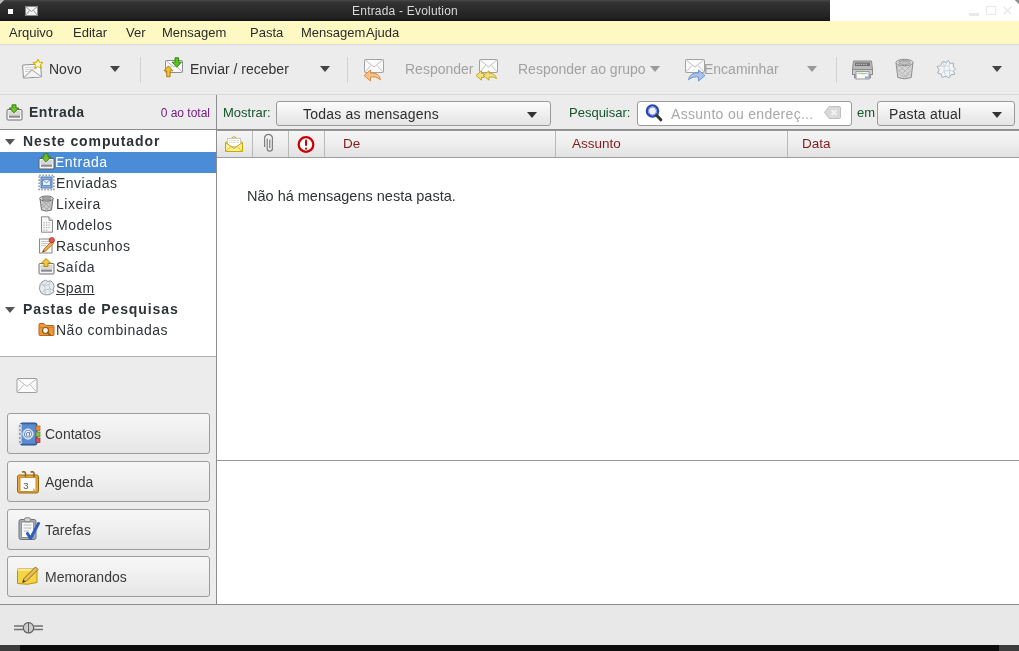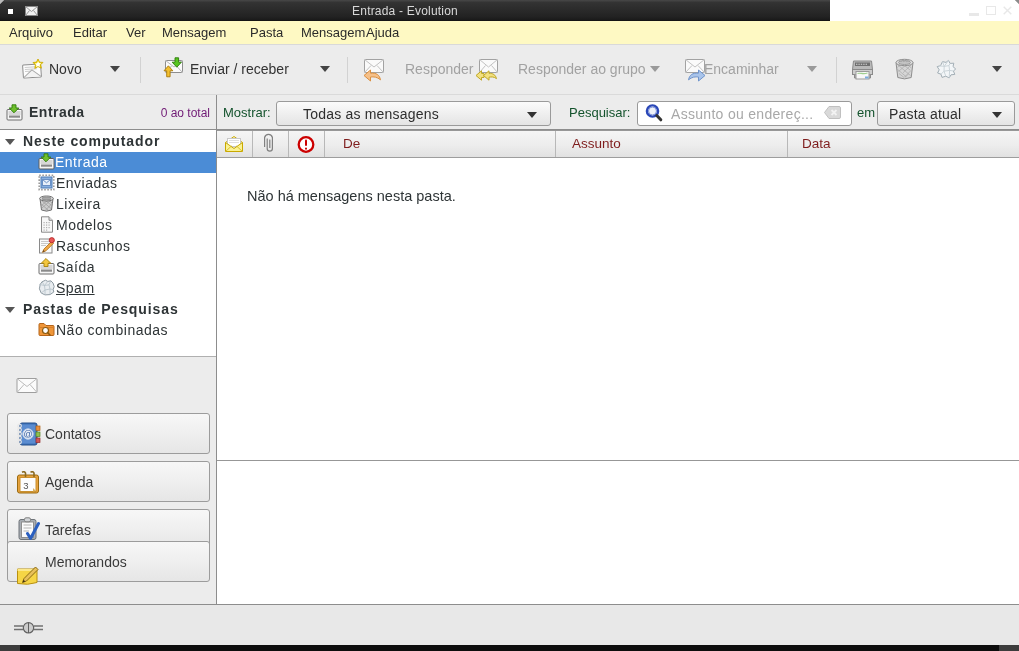--- a/index.html
+++ b/index.html
@@ -145,21 +145,21 @@
   <div class="abs" id="switcher">
     <div class="abs swbtn" style="top:56px;text-align:right;">
       <div class="abs swtext">Contatos</div>
     </div>
     <div class="abs swbtn" style="top:104px;">
       <div class="abs swtext">Agenda</div>
     </div>
     <div class="abs swbtn" style="top:152px;">
       <div class="abs swtext">Tarefas</div>
     </div>
-    <div class="abs swbtn" style="top:184px;text-decoration:underline;">
+    <div class="abs swbtn" style="top:199px;text-decoration:underline;">
       <div class="abs swtext">Memorandos</div>
     </div>
   </div>
 
   <div class="abs" id="mainheader"></div>
   <div class="abs hsep" style="left:252px;"></div>
   <div class="abs hsep" style="left:288px;"></div>
   <div class="abs hsep" style="left:324px;"></div>
   <div class="abs hsep" style="left:555px;"></div>
   <div class="abs hsep" style="left:787px;"></div>

